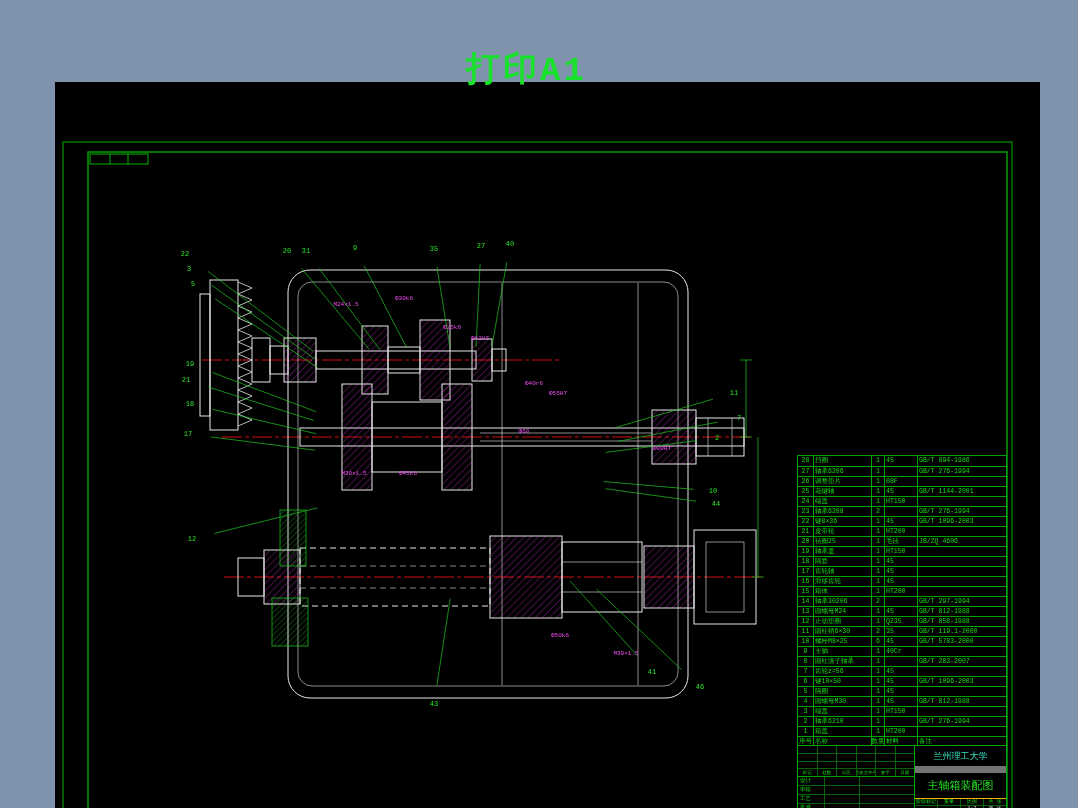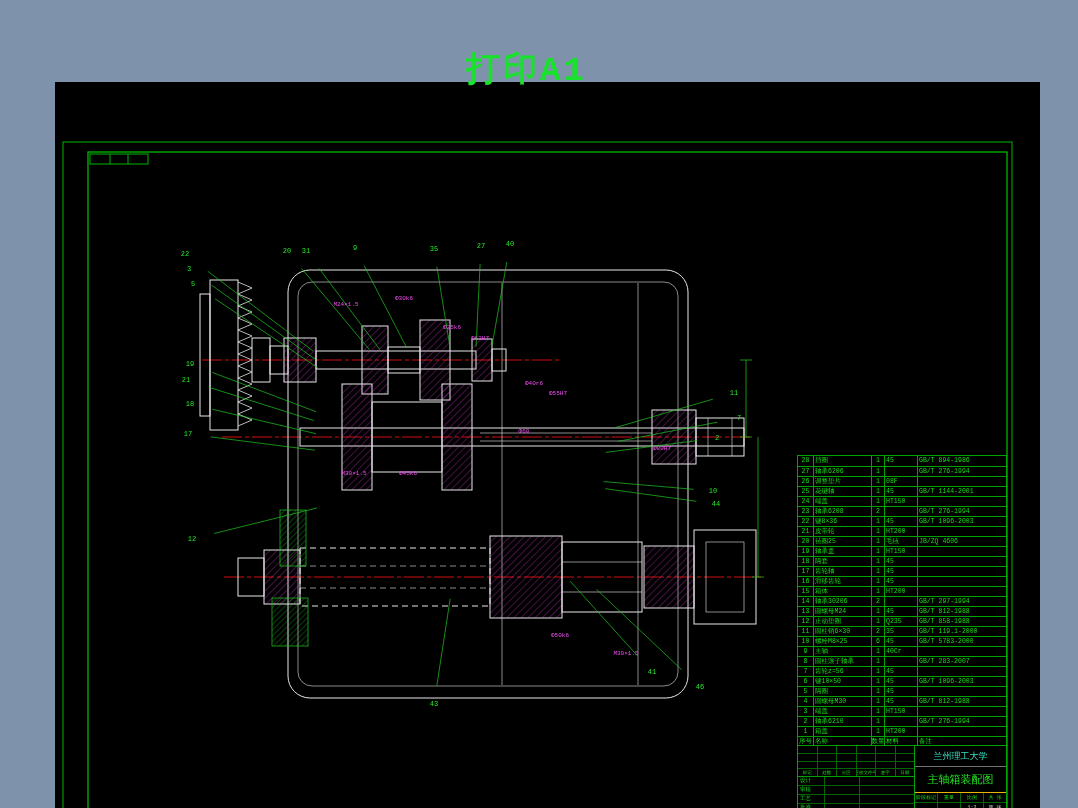--- a/index.html
+++ b/index.html
@@ -26,21 +26,21 @@
   .rev-row:first-child{border-top:none;}
   .rev-cell{border-left:1px solid #056405;flex:1;overflow:hidden;white-space:nowrap;display:flex;align-items:center;justify-content:center;}
   .rev-cell:first-child{border-left:none;}
   .tb-signs{flex:1;display:flex;flex-direction:column;font-size:5.5px;line-height:6px;}
   .sign-row{flex:1;display:flex;border-top:1px solid #056405;}
   .sign-row:first-child{border-top:none;}
   .sign-label{width:24px;border-right:1px solid #056405;display:flex;align-items:center;padding-left:2px;}
   .sign-val{width:34px;border-right:1px solid #056405;color:#d8d8d8;}
   .sign-date{flex:1;color:#d8d8d8;}
   .tb-right{flex:1;display:flex;flex-direction:column;}
-  .tb-school{height:20px;border-bottom:1px solid #737373;display:flex;align-items:center;justify-content:center;font-size:9px;color:#38e0c0;white-space:nowrap;overflow:hidden;}
+  .tb-school{height:20px;border-bottom:7px solid #737373;display:flex;align-items:center;justify-content:center;font-size:9px;color:#38e0c0;white-space:nowrap;overflow:hidden;}
   .tb-title{height:25px;border-bottom:1px solid #eab308;display:flex;align-items:center;justify-content:center;font-size:11px;color:#22e022;white-space:nowrap;overflow:hidden;}
   .tb-bottom{flex:1;display:flex;font-size:5px;line-height:6px;}
   .tbb{flex:1;border-left:1px solid #056405;display:flex;flex-direction:column;overflow:hidden;}
   .tbb:first-child{border-left:none;}
   .tbb-l{flex:1;display:flex;align-items:center;justify-content:center;border-bottom:1px solid #056405;white-space:nowrap;}
   .tbb-v{flex:1;display:flex;align-items:center;justify-content:center;color:#d8d8d8;white-space:nowrap;}
 </style>
 </head>
 <body>
 

